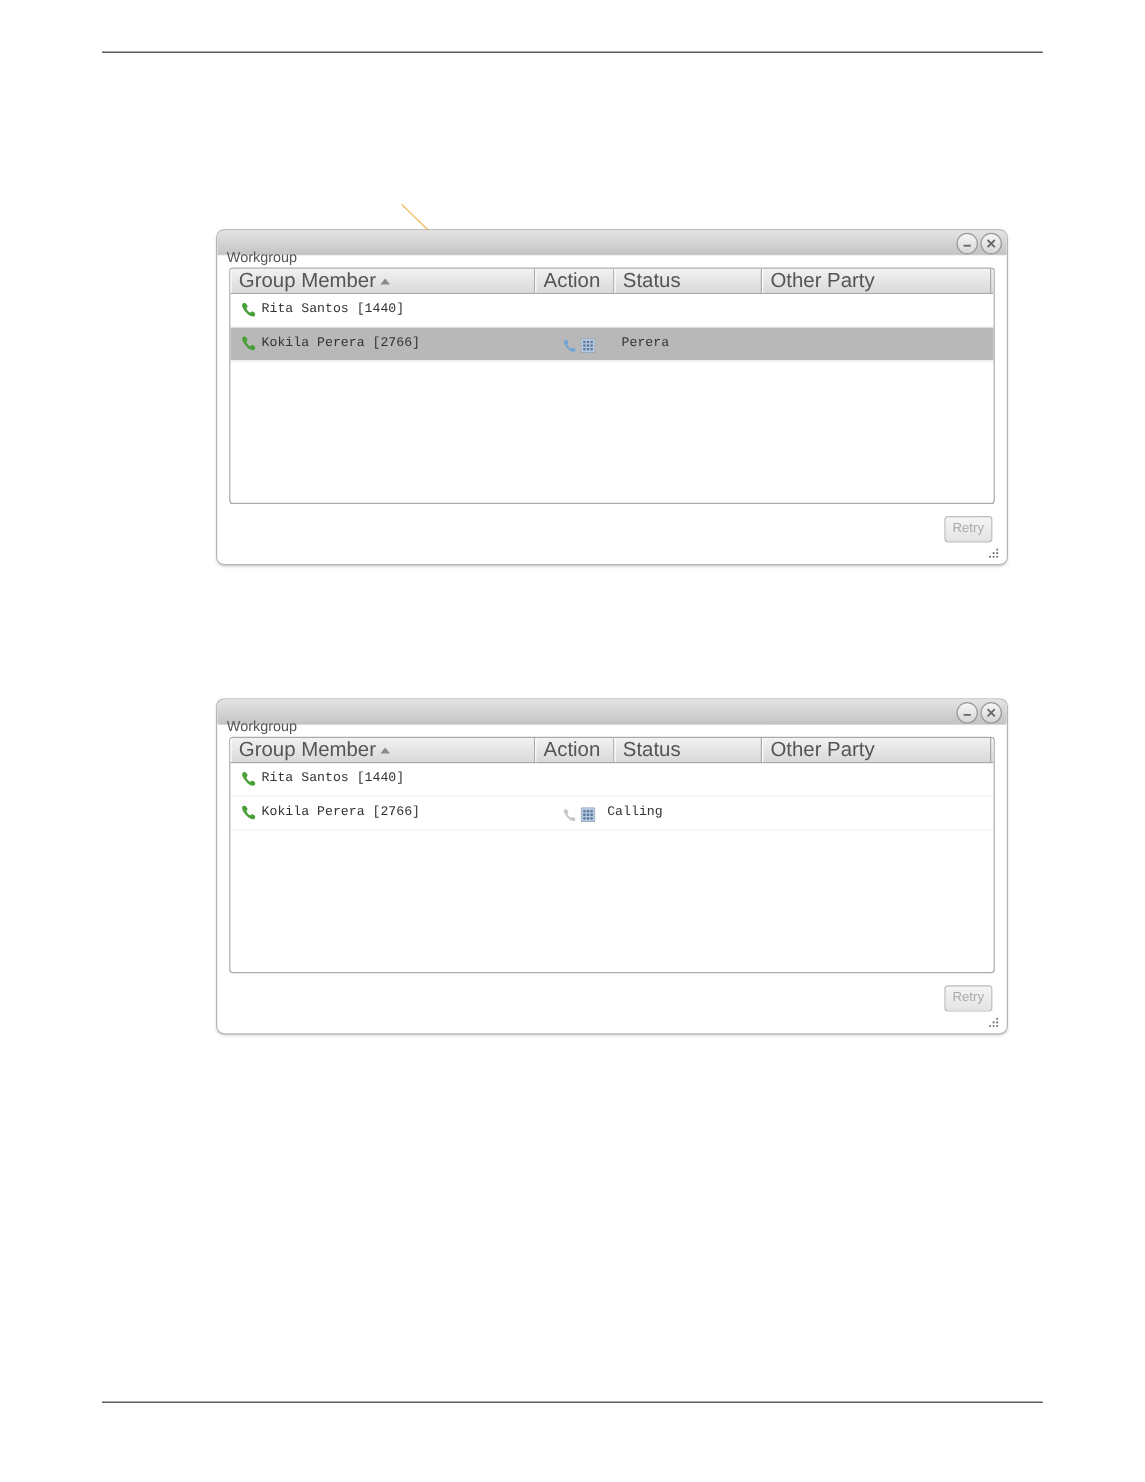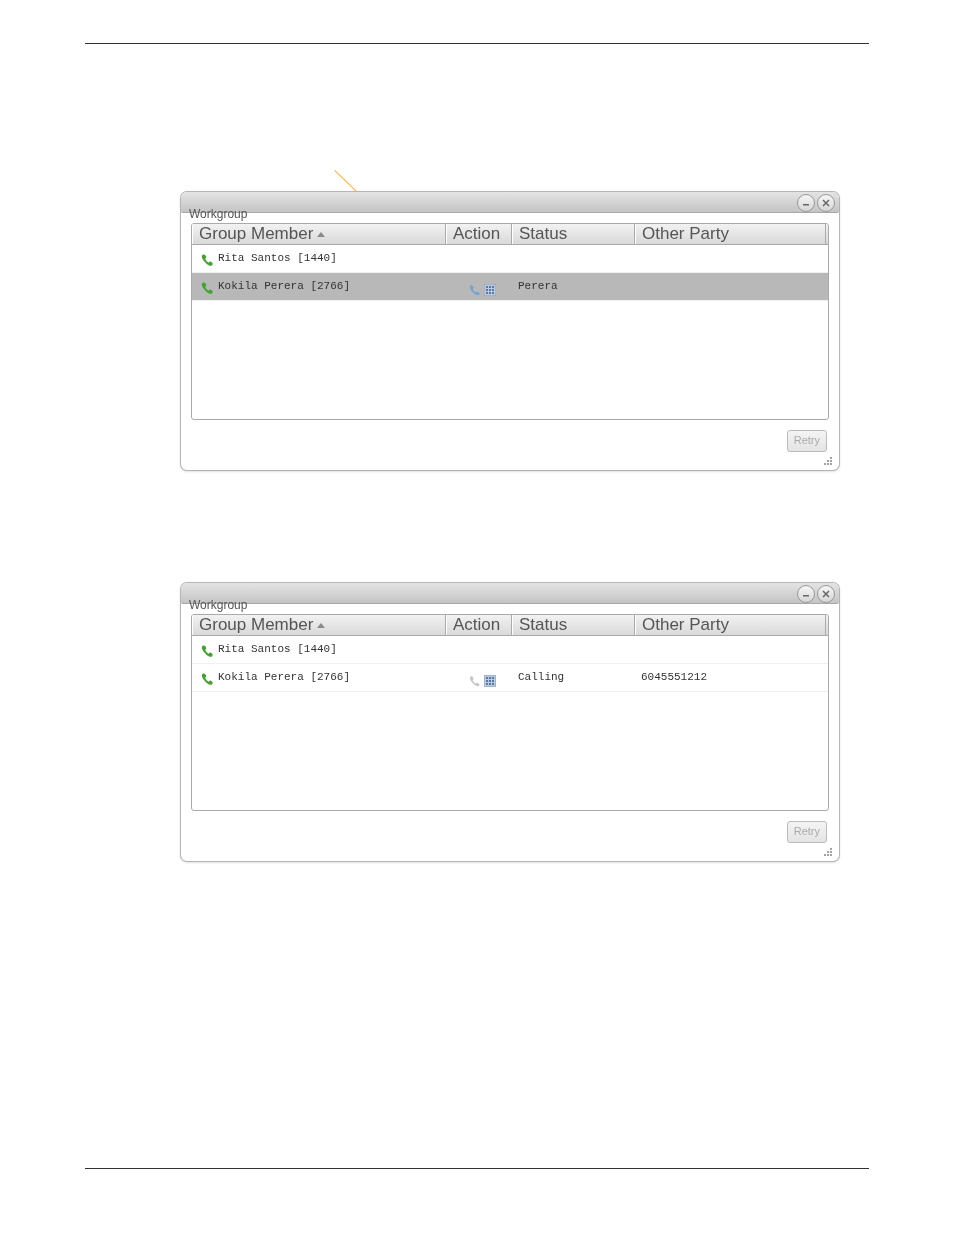--- a/index.html
+++ b/index.html
@@ -140,22 +140,21 @@
                 <rect x="2" y="2" width="2" height="2" fill="#5b7aa0"></rect>
                 <rect x="5" y="2" width="2" height="2" fill="#5b7aa0"></rect>
                 <rect x="8" y="2" width="2" height="2" fill="#5b7aa0"></rect>
                 <rect x="2" y="5" width="2" height="2" fill="#5b7aa0"></rect>
                 <rect x="5" y="5" width="2" height="2" fill="#5b7aa0"></rect>
                 <rect x="8" y="5" width="2" height="2" fill="#5b7aa0"></rect>
                 <rect x="2" y="8" width="2" height="2" fill="#5b7aa0"></rect>
                 <rect x="5" y="8" width="2" height="2" fill="#5b7aa0"></rect>
                 <rect x="8" y="8" width="2" height="2" fill="#5b7aa0"></rect>
               </svg></span></div>
-          <div class="cell" style="left: 326px; width: 117px;">Calling</div>
-          <div class="cell" style="left: 449px; width: 185px;">6045551212</div>
+          <div class="cell" style="left: 314px; width: 117px;">Calling</div>
         </div>
       </div>
       <div class="panel-footer">
         <div class="retry-btn">Retry</div>
         <div class="grip">
           <svg viewBox="0 0 12 12" width="12" height="12">
             <circle cx="10" cy="10" r="0.9" fill="#777"></circle>
             <circle cx="7" cy="10" r="0.9" fill="#777"></circle>
             <circle cx="10" cy="7" r="0.9" fill="#777"></circle>
             <circle cx="4" cy="10" r="0.9" fill="#777"></circle>

